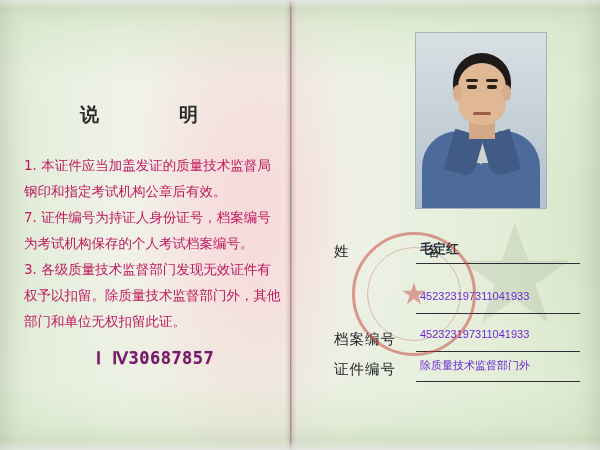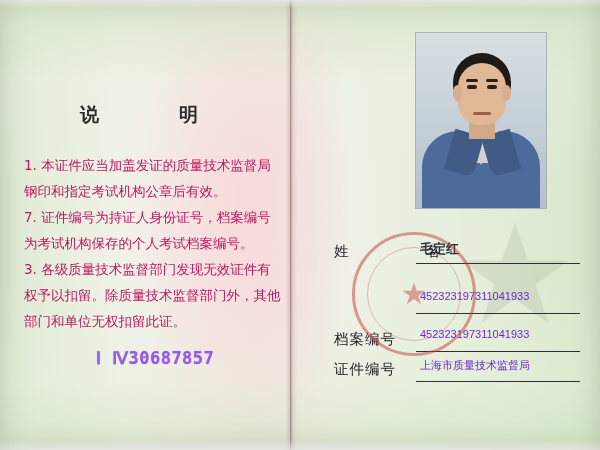--- a/index.html
+++ b/index.html
@@ -144,21 +144,21 @@
     text-indent: 0;
   }
   .serial {
     position: absolute;
     left: 96px;
     top: 348px;
     font-family: "DejaVu Sans Mono", monospace;
     font-size: 17px;
     font-weight: 700;
     letter-spacing: 0.5px;
-    color: #8b5cf6;
+    color: #701a75;
     text-shadow: 0 0 1px rgba(192,57,43,0.6);
     white-space: nowrap;
   }
 
   
   .right-page {
     position: absolute;
     left: 290px; top: 0;
     width: 310px; height: 450px;
   }
@@ -418,21 +418,21 @@
     </div>
 
     <div class="field" style="top:328px;">
       <span class="field-label">档案编号</span>
       <span class="field-value">452323197311041933</span>
       <span class="field-rule"></span>
     </div>
 
     <div class="field" style="top:358px;">
       <span class="field-label">证件编号</span>
-      <span class="field-value">上海市质量技术监督局</span>
+      <span class="field-value">除质量技术监督部门外</span>
       <span class="field-rule"></span>
     </div>
   </div>
 
   <div class="seal">
     <div class="seal-inner"></div>
     <div class="seal-star">★</div>
   </div>
 
   <div class="fold"></div>

